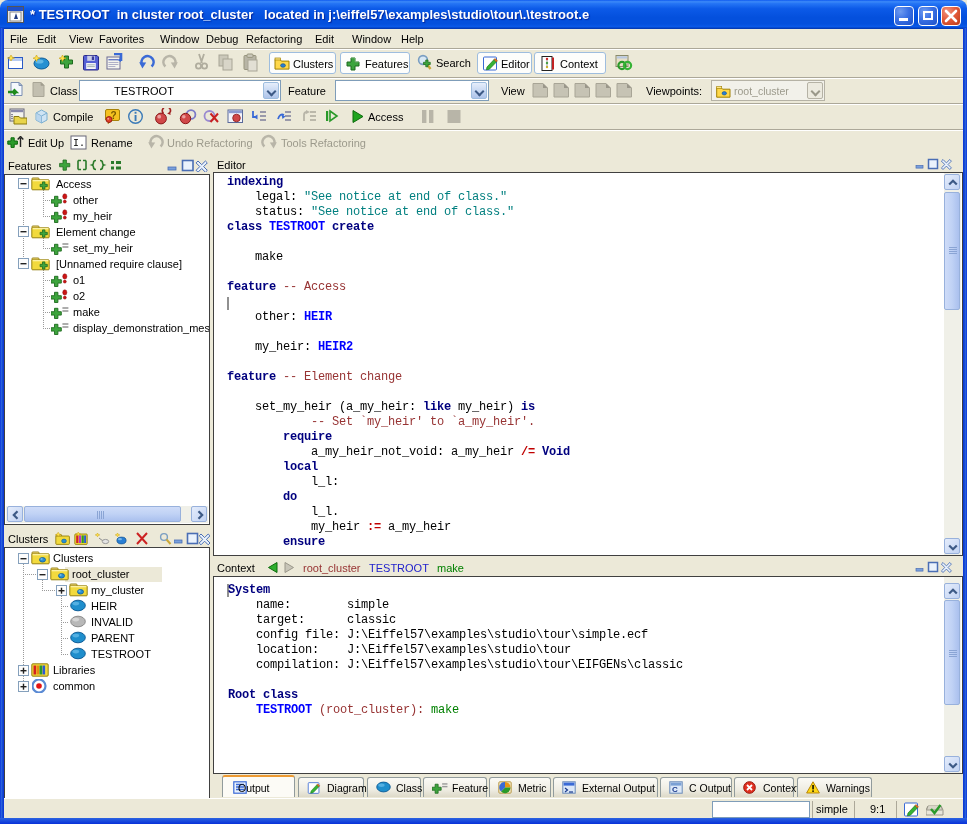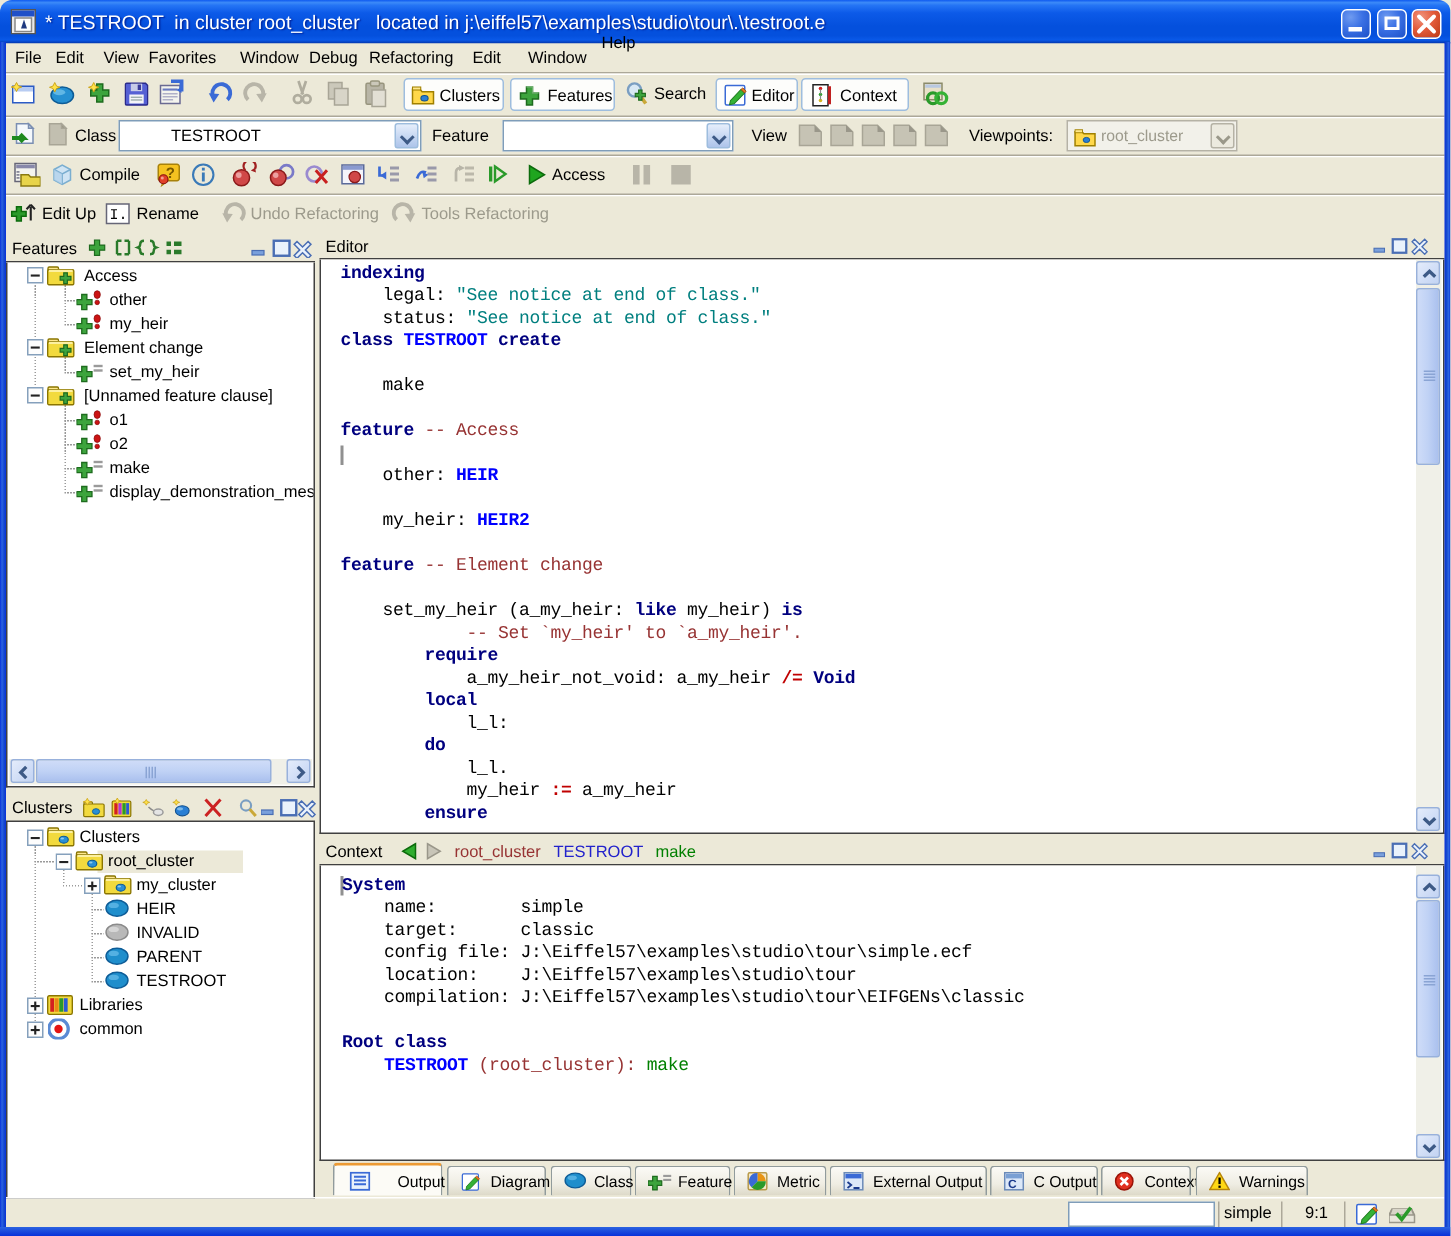--- a/index.html
+++ b/index.html
@@ -4,21 +4,21 @@
 *{margin:0;padding:0;box-sizing:border-box;}
 html,body{width:967px;height:824px;overflow:hidden;}
 body{font-family:"Liberation Sans",sans-serif;font-size:11px;background:#ece9d8;position:relative;color:#000;}
 .abs{position:absolute;}
 
 #brdL{z-index:30;left:0;top:28px;width:4px;bottom:0;background:linear-gradient(to right,#0831d9,#2b63e0,#1548cf,#0831d9);}
 #brdR{z-index:30;right:0;top:28px;width:4px;bottom:0;background:linear-gradient(to left,#0831d9,#2b63e0,#1548cf,#0831d9);}
 #brdB{z-index:30;left:0;bottom:0;right:0;height:6px;background:linear-gradient(to bottom,#2b63e0,#0831d9);}
 #titlebar{left:0;top:0;right:0;height:29px;border-radius:8px 8px 0 0;
  background:linear-gradient(to bottom,#0f5af0 0%,#3c8af8 6%,#2575f5 12%,#0c5ae8 30%,#0450dd 60%,#0450dd 82%,#0a59e8 92%,#0233a8 100%);}
-#titletxt{left:30px;top:7px;color:#fff;font-size:13px;font-weight:normal;white-space:pre;text-shadow:1px 1px 1px #00249c;}
+#titletxt{left:30px;top:7px;color:#fff;font-size:13px;font-weight:bold;white-space:pre;text-shadow:1px 1px 1px #00249c;}
 .tbtn{top:6px;width:20px;height:20px;border-radius:4px;border:1px solid #fff;}
 .tbtn.b{background:radial-gradient(circle at 30% 25%,#6f9bf0 0%,#3a70e4 45%,#1c50c8 100%);}
 .tbtn.r{background:radial-gradient(circle at 30% 25%,#f0947e 0%,#e45c3c 45%,#bb3915 100%);}
 .tbtn span{position:absolute;color:#fff;}
 #menubar{left:4px;top:29px;right:4px;height:19px;background:#ece9d8;}
 .mi{position:absolute;top:4px;}
 .toolrow{left:0;right:0;background:#ece9d8;}
 .sep{left:4px;right:4px;height:2px;border-top:1px solid #aca899;border-bottom:1px solid #fff;}
 .tbbtn{position:absolute;height:22px;background:#fdfdfb;border:1px solid #9ebdde;border-radius:3px;color:#000;font-size:11px;}
 .tbbtn .lab{position:absolute;top:5px;}
@@ -48,21 +48,21 @@
 .combo{position:absolute;background:#fff;border:1px solid #7f9db9;height:21px;}
 .cArr{position:absolute;right:1px;top:1px;bottom:1px;width:16px;background:linear-gradient(to bottom,#e6eefb,#c3d5f1 60%,#aec4ea);border:1px solid #9ebdde;border-radius:2px;}
 .cArr:after{content:"";position:absolute;left:4px;top:5px;width:5px;height:5px;border-right:2px solid #3d5a86;border-bottom:2px solid #3d5a86;transform:rotate(45deg);}
 .cArrD:after{border-color:#9a988a;}
 
 .tab{position:absolute;top:2px;height:20px;background:linear-gradient(to bottom,#fbfaf6,#efede3 60%,#ddd9c8);border:1px solid #919b9c;border-bottom:none;border-radius:3px 3px 0 0;font-size:10.5px;white-space:nowrap;}
 .tab.sel{top:0;height:22px;background:#fcfbf6;border-top:2px solid #ed9a33;}
 .tab .ti{position:absolute;left:8px;top:3px;}
 .tab .tl{position:absolute;left:28px;top:4px;}
 .tab.sel .ti{left:10px;top:4px;}
-.tab.sel .tl{left:42px;top:5px;}
+.tab.sel .tl{left:15px;top:5px;}
 </style></head>
 <body>
 <svg width="0" height="0" style="position:absolute">
 <defs>
 <g id="e-minus">
         <rect x="0.5" y="0.5" width="10" height="10" fill="#fdfdfd" stroke="#85a0bc"></rect>
         <rect x="2.5" y="5" width="6" height="1.4" fill="#222"></rect>
       </g>
 <g id="e-plus">
         <rect x="0.5" y="0.5" width="10" height="10" fill="#fdfdfd" stroke="#85a0bc"></rect>
@@ -143,21 +143,21 @@
 <div class="abs" id="menubar"></div>
 <div class="mi" style="left:10px;top:33px">File</div>
 <div class="mi" style="left:37px;top:33px">Edit</div>
 <div class="mi" style="left:69px;top:33px">View</div>
 <div class="mi" style="left:99px;top:33px">Favorites</div>
 <div class="mi" style="left:160px;top:33px">Window</div>
 <div class="mi" style="left:206px;top:33px">Debug</div>
 <div class="mi" style="left:246px;top:33px">Refactoring</div>
 <div class="mi" style="left:315px;top:33px">Edit</div>
 <div class="mi" style="left:352px;top:33px">Window</div>
-<div class="mi" style="left:401px;top:23px">Help</div>
+<div class="mi" style="left:401px;top:33px">Help</div>
 <div class="abs sep" style="top:48px"></div>
 
 <div class="abs toolrow" style="top:50px;height:26px" id="row1">
 
  <svg class="abs" style="left:7px;top:4px" width="17" height="17" viewBox="0 0 17 17">
       <rect x="1.5" y="3.5" width="14" height="11" fill="#fff" stroke="#2b5bc6"></rect>
       <rect x="2" y="4" width="13" height="3" fill="#b8ccf2"></rect>
       <path d="M4 1 L5.2 3.2 L7.5 4 L5.2 4.8 L4 7 L2.8 4.8 L0.5 4 L2.8 3.2 z" fill="#ffe24a" stroke="#caa012" stroke-width="0.6"></path>
     </svg>
 
@@ -504,21 +504,21 @@
   <div class="trow" style="left:0;top:65px">
       <svg class="ic" style="left:46px;top:1px" width="18" height="14">
         <use href="#g-rout"></use>
       </svg>
       <span class="abs" style="left:68px;top:2px">set_my_heir</span>
     </div>
   <div class="trow" style="left:0;top:81px">
       <svg class="ic" style="left:13px;top:1px" width="32" height="14">
         <use href="#g-mfold"></use>
       </svg>
-      <span class="abs" style="left:51px;top:2px">[Unnamed feature clause]</span>
+      <span class="abs" style="left:51px;top:2px">[Unnamed require clause]</span>
     </div>
   <div class="trow" style="left:0;top:97px">
       <svg class="ic" style="left:46px;top:1px" width="18" height="14">
         <use href="#g-attr"></use>
       </svg>
       <span class="abs" style="left:68px;top:2px">o1</span>
     </div>
   <div class="trow" style="left:0;top:113px">
       <svg class="ic" style="left:46px;top:1px" width="18" height="14">
         <use href="#g-attr"></use>

